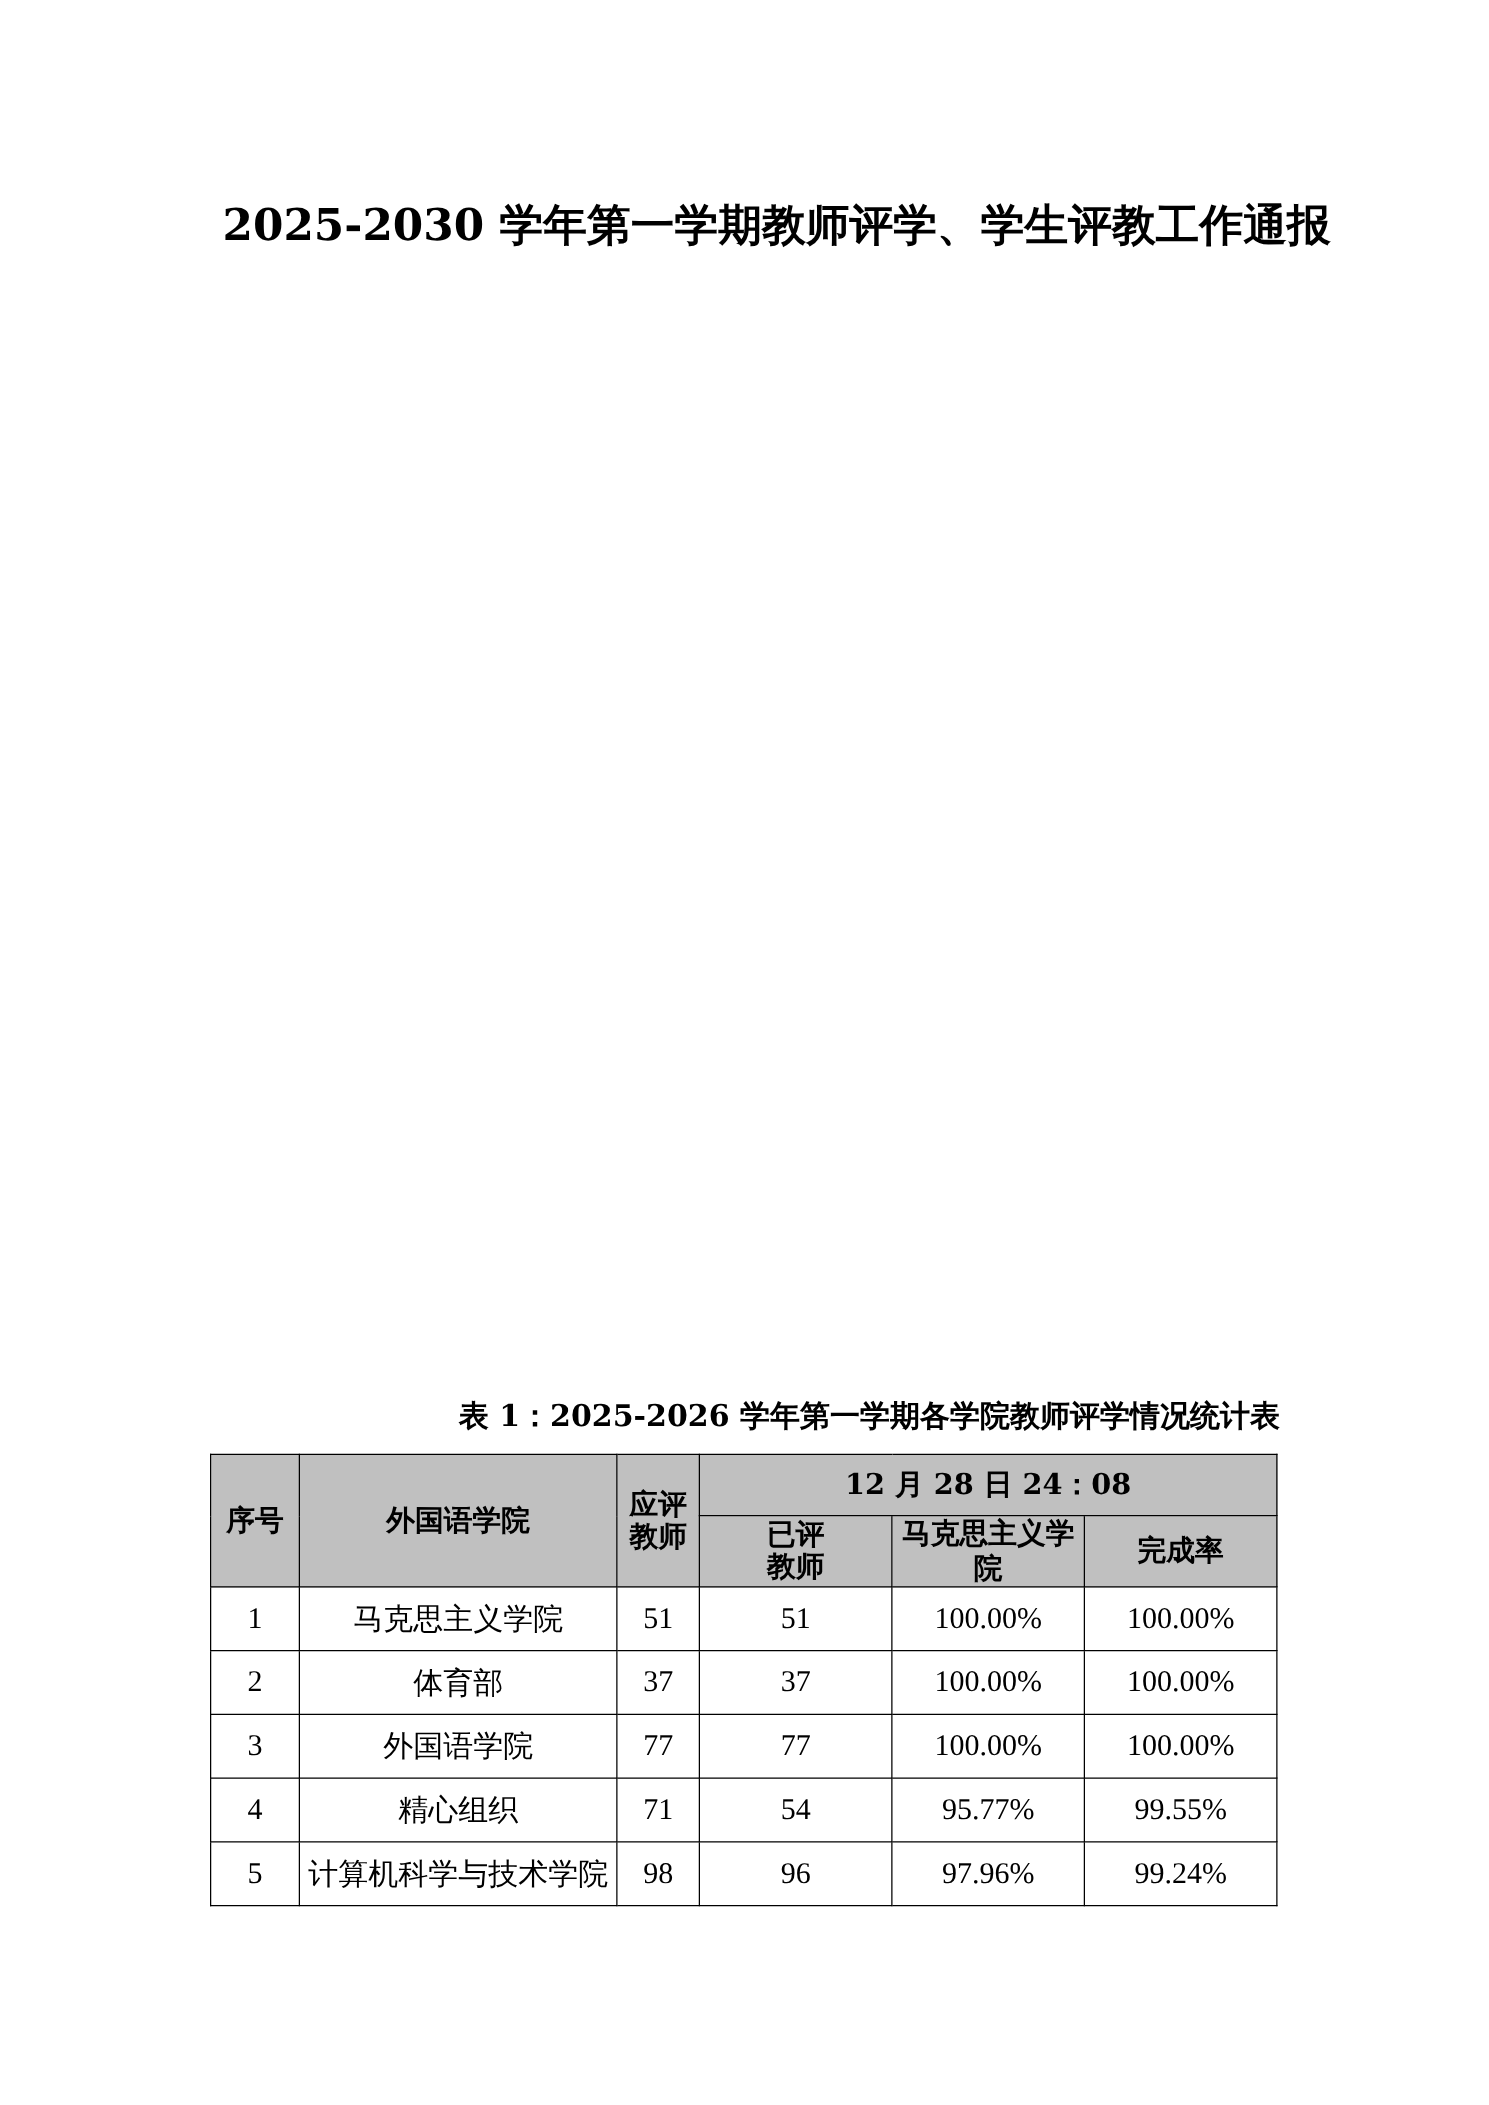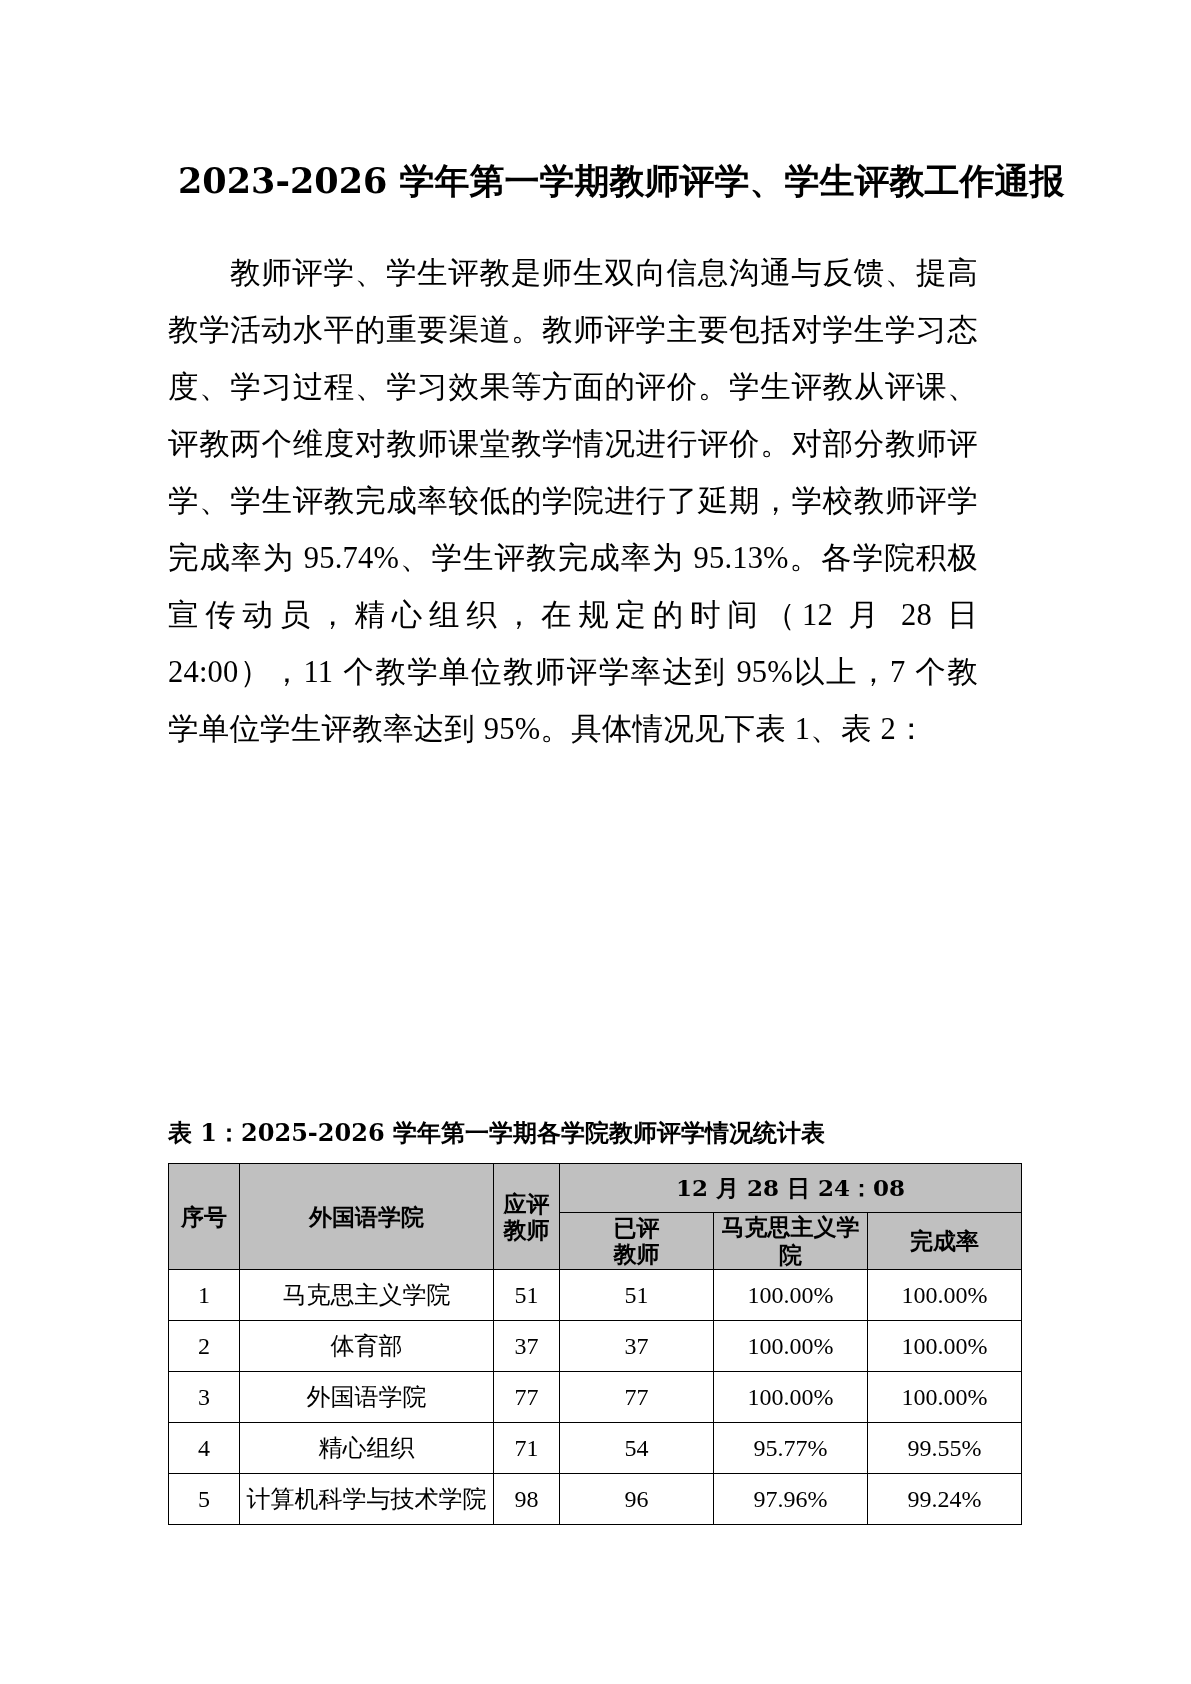--- a/index.html
+++ b/index.html
@@ -65,21 +65,21 @@
     letter-spacing: 0.2px;
     word-spacing: 1px;
   }
 
   
   .table-caption {
     position: absolute;
     top: 1118px;
     left: 0;
     width: 856px;
-    text-align: left;
+    text-align: right;
     font-family: "DejaVu Serif", "Liberation Serif", serif;
     font-weight: bold;
     font-size: 24px;
     line-height: 30px;
     white-space: nowrap;
   }
 
   
   .tbl-wrap {
     position: absolute;
@@ -123,24 +123,23 @@
 
   
   .stack { display: block; line-height: 26px; }
 </style>
 </head>
 <body>
 
 <div class="page">
   <div class="content">
 
-    <h1 class="doc-title">2023-2026 学年第一学期教师评学、学生评教工作通报</h1>
+    <h1 class="doc-title">2025-2030 学年第一学期教师评学、学生评教工作通报</h1>
 
     <div class="body-block">
-      <p class="para">教师评学、学生评教是师生双向信息沟通与反馈、提高教学活动水平的重要渠道。教师评学主要包括对学生学习态度、学习过程、学习效果等方面的评价。学生评教从评课、评教两个维度对教师课堂教学情况进行评价。对部分教师评学、学生评教完成率较低的学院进行了延期，学校教师评学完成率为 95.74%、学生评教完成率为 95.13%。各学院积极宣传动员，精心组织，在规定的时间（12 月 28 日 24:00），11 个教学单位教师评学率达到 95%以上，7 个教学单位学生评教率达到 95%。具体情况见下表 1、表 2：</p>
     </div>
 
     <div class="table-caption">表 1：2025-2026 学年第一学期各学院教师评学情况统计表</div>
 
     <div class="tbl-wrap">
       <table class="stats">
         <thead>
           <tr>
             <th class="th-seq" rowspan="2">序号</th>
             <th class="th-dept" rowspan="2">外国语学院</th>

